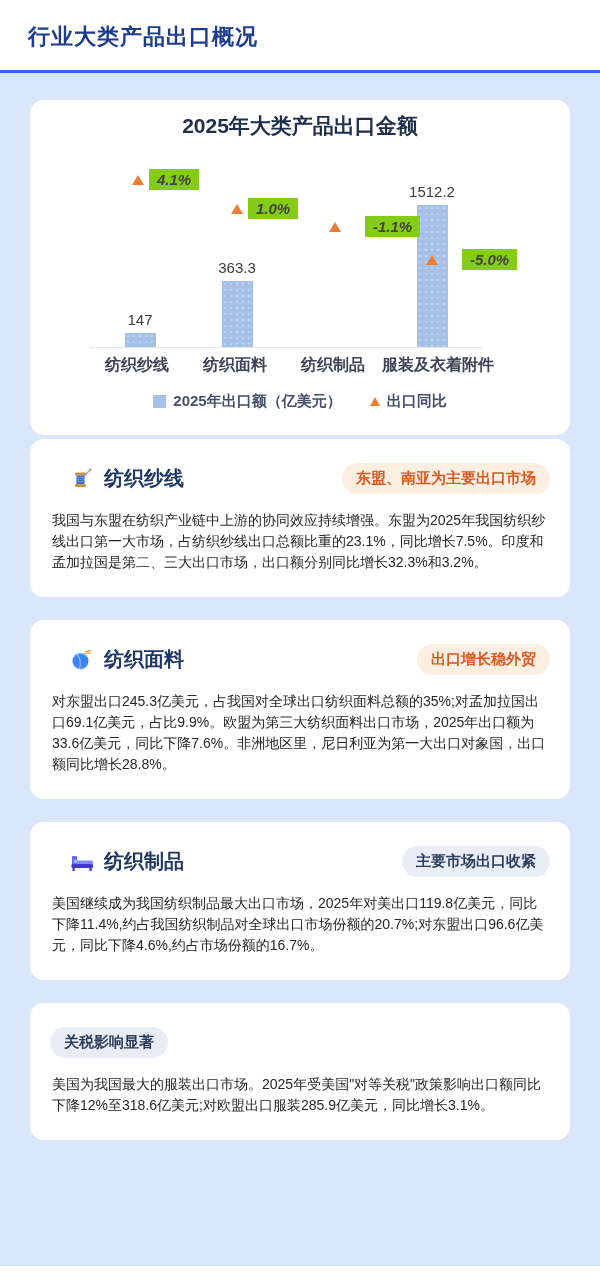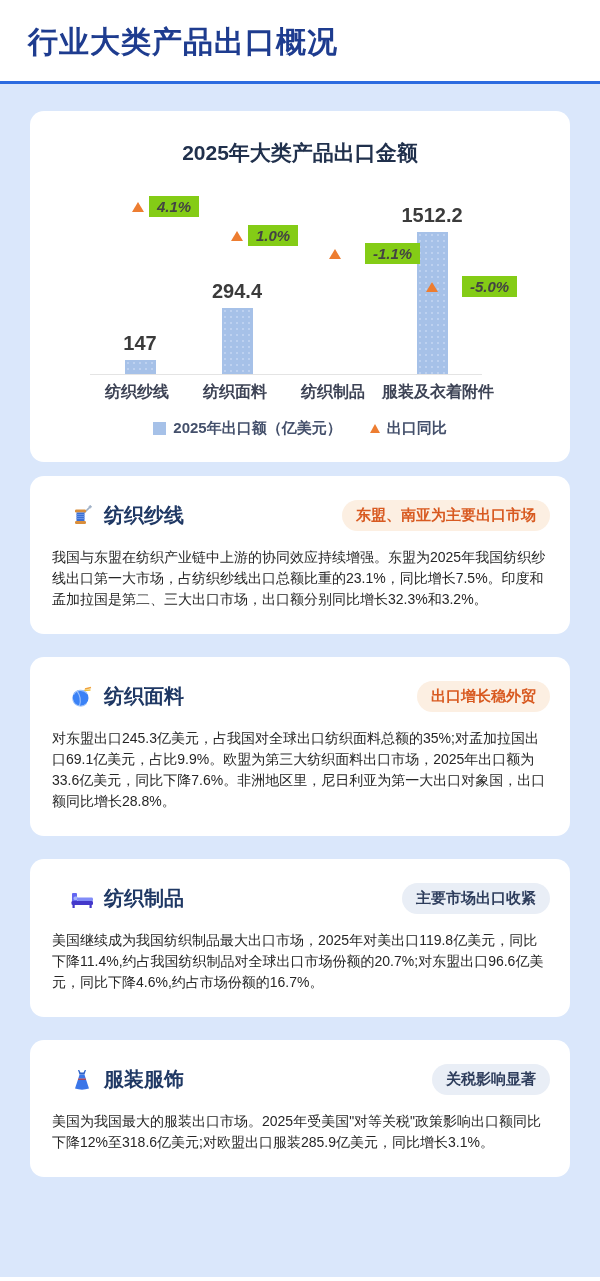--- a/index.html
+++ b/index.html
@@ -5,33 +5,33 @@
   * { margin: 0; padding: 0; box-sizing: border-box; }
   html, body { width: 600px; }
   body {
     font-family: "Liberation Sans", "DejaVu Sans", sans-serif;
     background: #ffffff;
     width: 600px;
     height: 1281px;
     overflow: hidden;
   }
   .top { padding: 22px 28px 18px 28px; background: #ffffff; }
-  .top h1 { font-size: 30px; font-weight: 800; color: #1e3c8f; letter-spacing: 1px; }
+  .top h1 { font-size: 22px; font-weight: 800; color: #1e3c8f; letter-spacing: 1px; }
   .divider { height: 3px; background: #2c6be0; width: 100%; }
   .panel { background: #dae7fb; padding: 27px 30px 40px 30px; min-height: 1193px; }
 
   .card { background: #ffffff; border-radius: 14px; }
 
   
-  .chart-card { padding: 28px 0 24px 0; margin-bottom: 14px; }
+  .chart-card { padding: 12px 0 24px 0; margin-bottom: 4px; }
   .chart-title { text-align: center; font-size: 21px; font-weight: 800; color: #20304c; }
   .plot { position: relative; height: 200px; margin-top: 8px; width: 540px; }
   .baseline { position: absolute; bottom: 0; left: 60px; width: 392px; height: 1px; background: #e4e4e4; }
   .col { position: absolute; bottom: 1px; width: 60px; display: flex; flex-direction: column; align-items: center; justify-content: flex-end; }
-  .col .val { font-size: 20px; font-weight: 700; color: #3b3b3b; white-space: nowrap; margin-bottom: 5px; }
+  .col .val { font-size: 15px; font-weight: 400; color: #3b3b3b; white-space: nowrap; margin-bottom: 5px; }
   .bar {
     width: 31px;
     background-color: #a6c1e8;
     background-image: radial-gradient(#bdd1f0 1px, transparent 1.2px);
     background-size: 6px 6px;
   }
   .c1 { left: 80px; } .c2 { left: 177px; } .c3 { left: 273px; } .c4 { left: 372px; }
   .marker { position: absolute; display: flex; align-items: center; gap: 5px; z-index: 3; }
   .m1 { left: 102px; top: 21px; }
   .m2 { left: 201px; top: 50px; justify-content: center; }
@@ -70,21 +70,21 @@
 
   <section class="card chart-card">
     <h2 class="chart-title">2025年大类产品出口金额</h2>
 
     <div class="plot">
       <div class="col c1">
         <span class="val">147</span>
         <div class="bar" style="height: 14px;"></div>
       </div>
       <div class="col c2">
-        <span class="val">294.4</span>
+        <span class="val">363.3</span>
         <div class="bar" style="height: 66px;"></div>
       </div>
       <div class="col c4">
         <span class="val">1512.2</span>
         <div class="bar" style="height: 142px;"></div>
       </div>
 
       <div class="marker m1">
         <span class="tri"></span>
         <span class="pct-box">4.1%</span>
@@ -171,27 +171,18 @@
         </svg>
         <span class="sec-title">纺织制品</span>
       </div>
       <span class="badge neutral">主要市场出口收紧</span>
     </div>
     <p class="sec-body">美国继续成为我国纺织制品最大出口市场，2025年对美出口119.8亿美元，同比下降11.4%,约占我国纺织制品对全球出口市场份额的20.7%;对东盟出口96.6亿美元，同比下降4.6%,约占市场份额的16.7%。</p>
   </section>
 
   <section class="card section-card">
     <div class="sec-head">
-      <div class="sec-left">
-        <svg class="icon" viewBox="0 0 24 24">
-          <path d="M8 2 L9.5 6.5 L14.5 6.5 L16 2 L14.8 2 L13.5 4.5 L10.5 4.5 L9.2 2 Z" fill="#2f63c9"></path>
-          <path d="M9.5 6.5 h5 l1.2 4 h-7.4 Z" fill="#3b76e8"></path>
-          <path d="M8.3 10.5 h7.4 L19 20.5 Q12 22.8 5 20.5 Z" fill="#3b76e8"></path>
-          <path d="M8.1 11.2 h7.8" stroke="#c23a3a" stroke-width="1.2"></path>
-        </svg>
-        <span class="sec-title">服装服饰</span>
-      </div>
       <span class="badge neutral">关税影响显著</span>
     </div>
     <p class="sec-body">美国为我国最大的服装出口市场。2025年受美国"对等关税"政策影响出口额同比下降12%至318.6亿美元;对欧盟出口服装285.9亿美元，同比增长3.1%。</p>
   </section>
 
 </div>
 
 </body></html>

